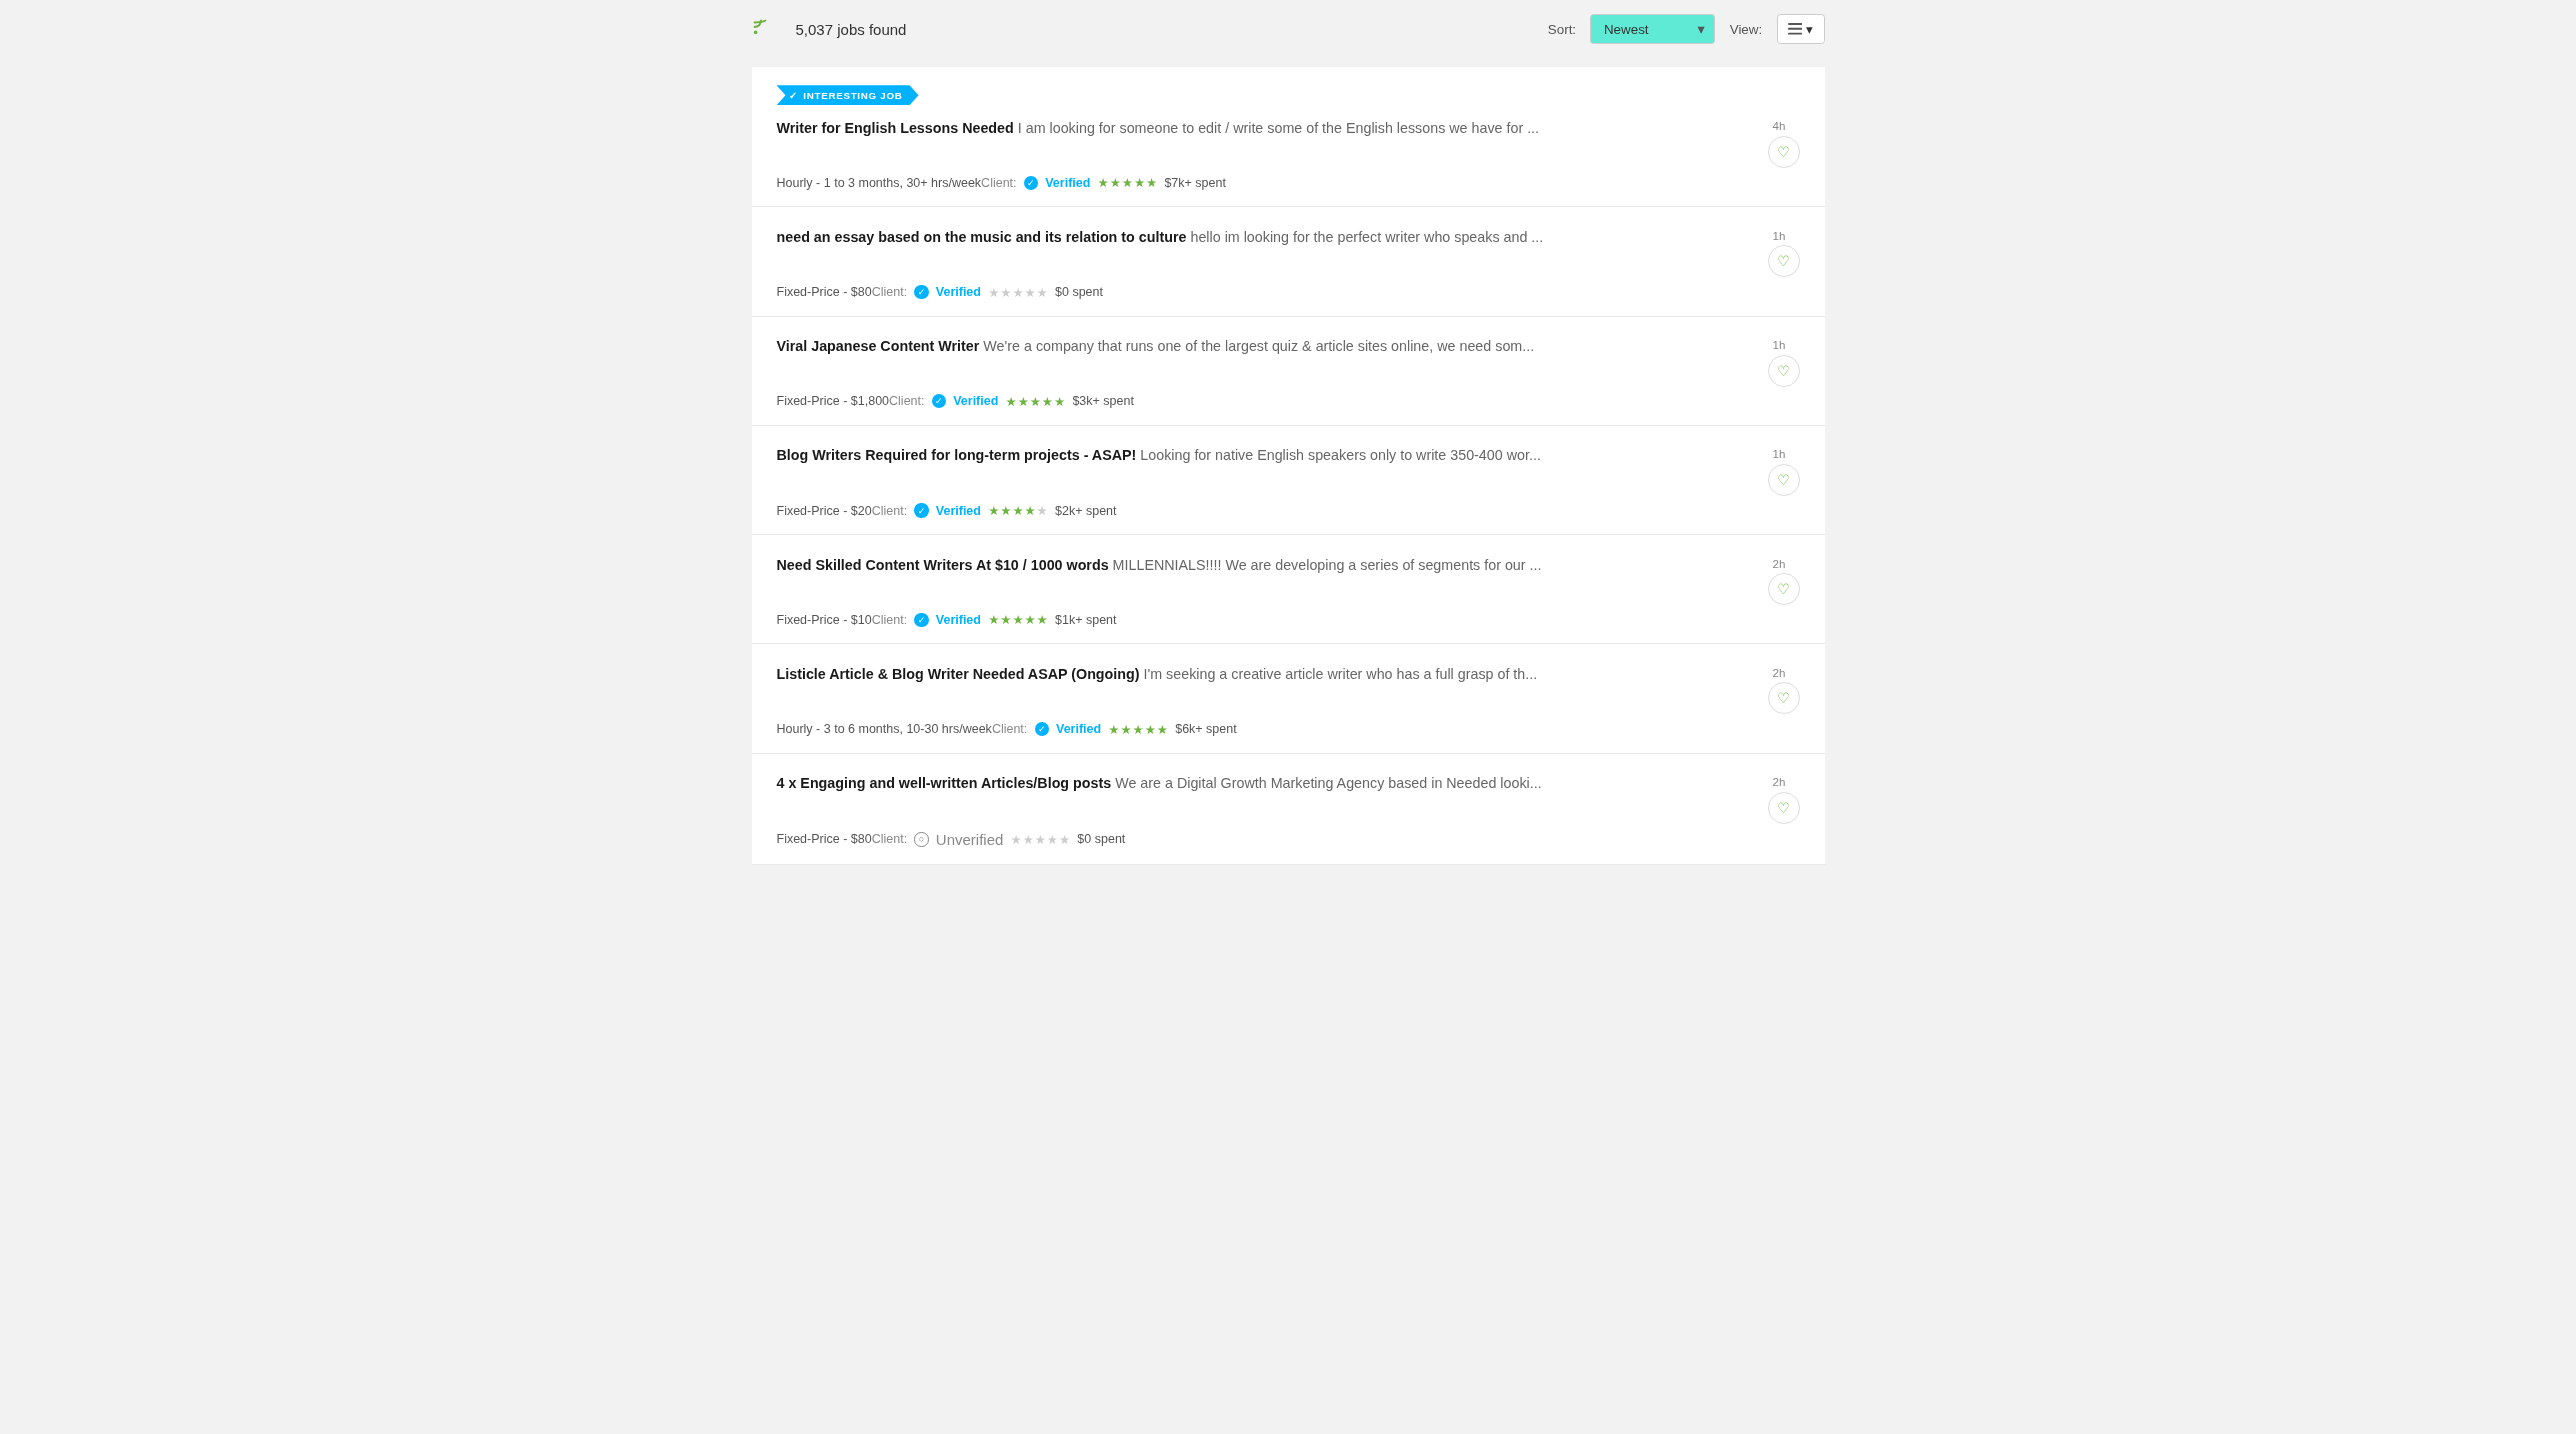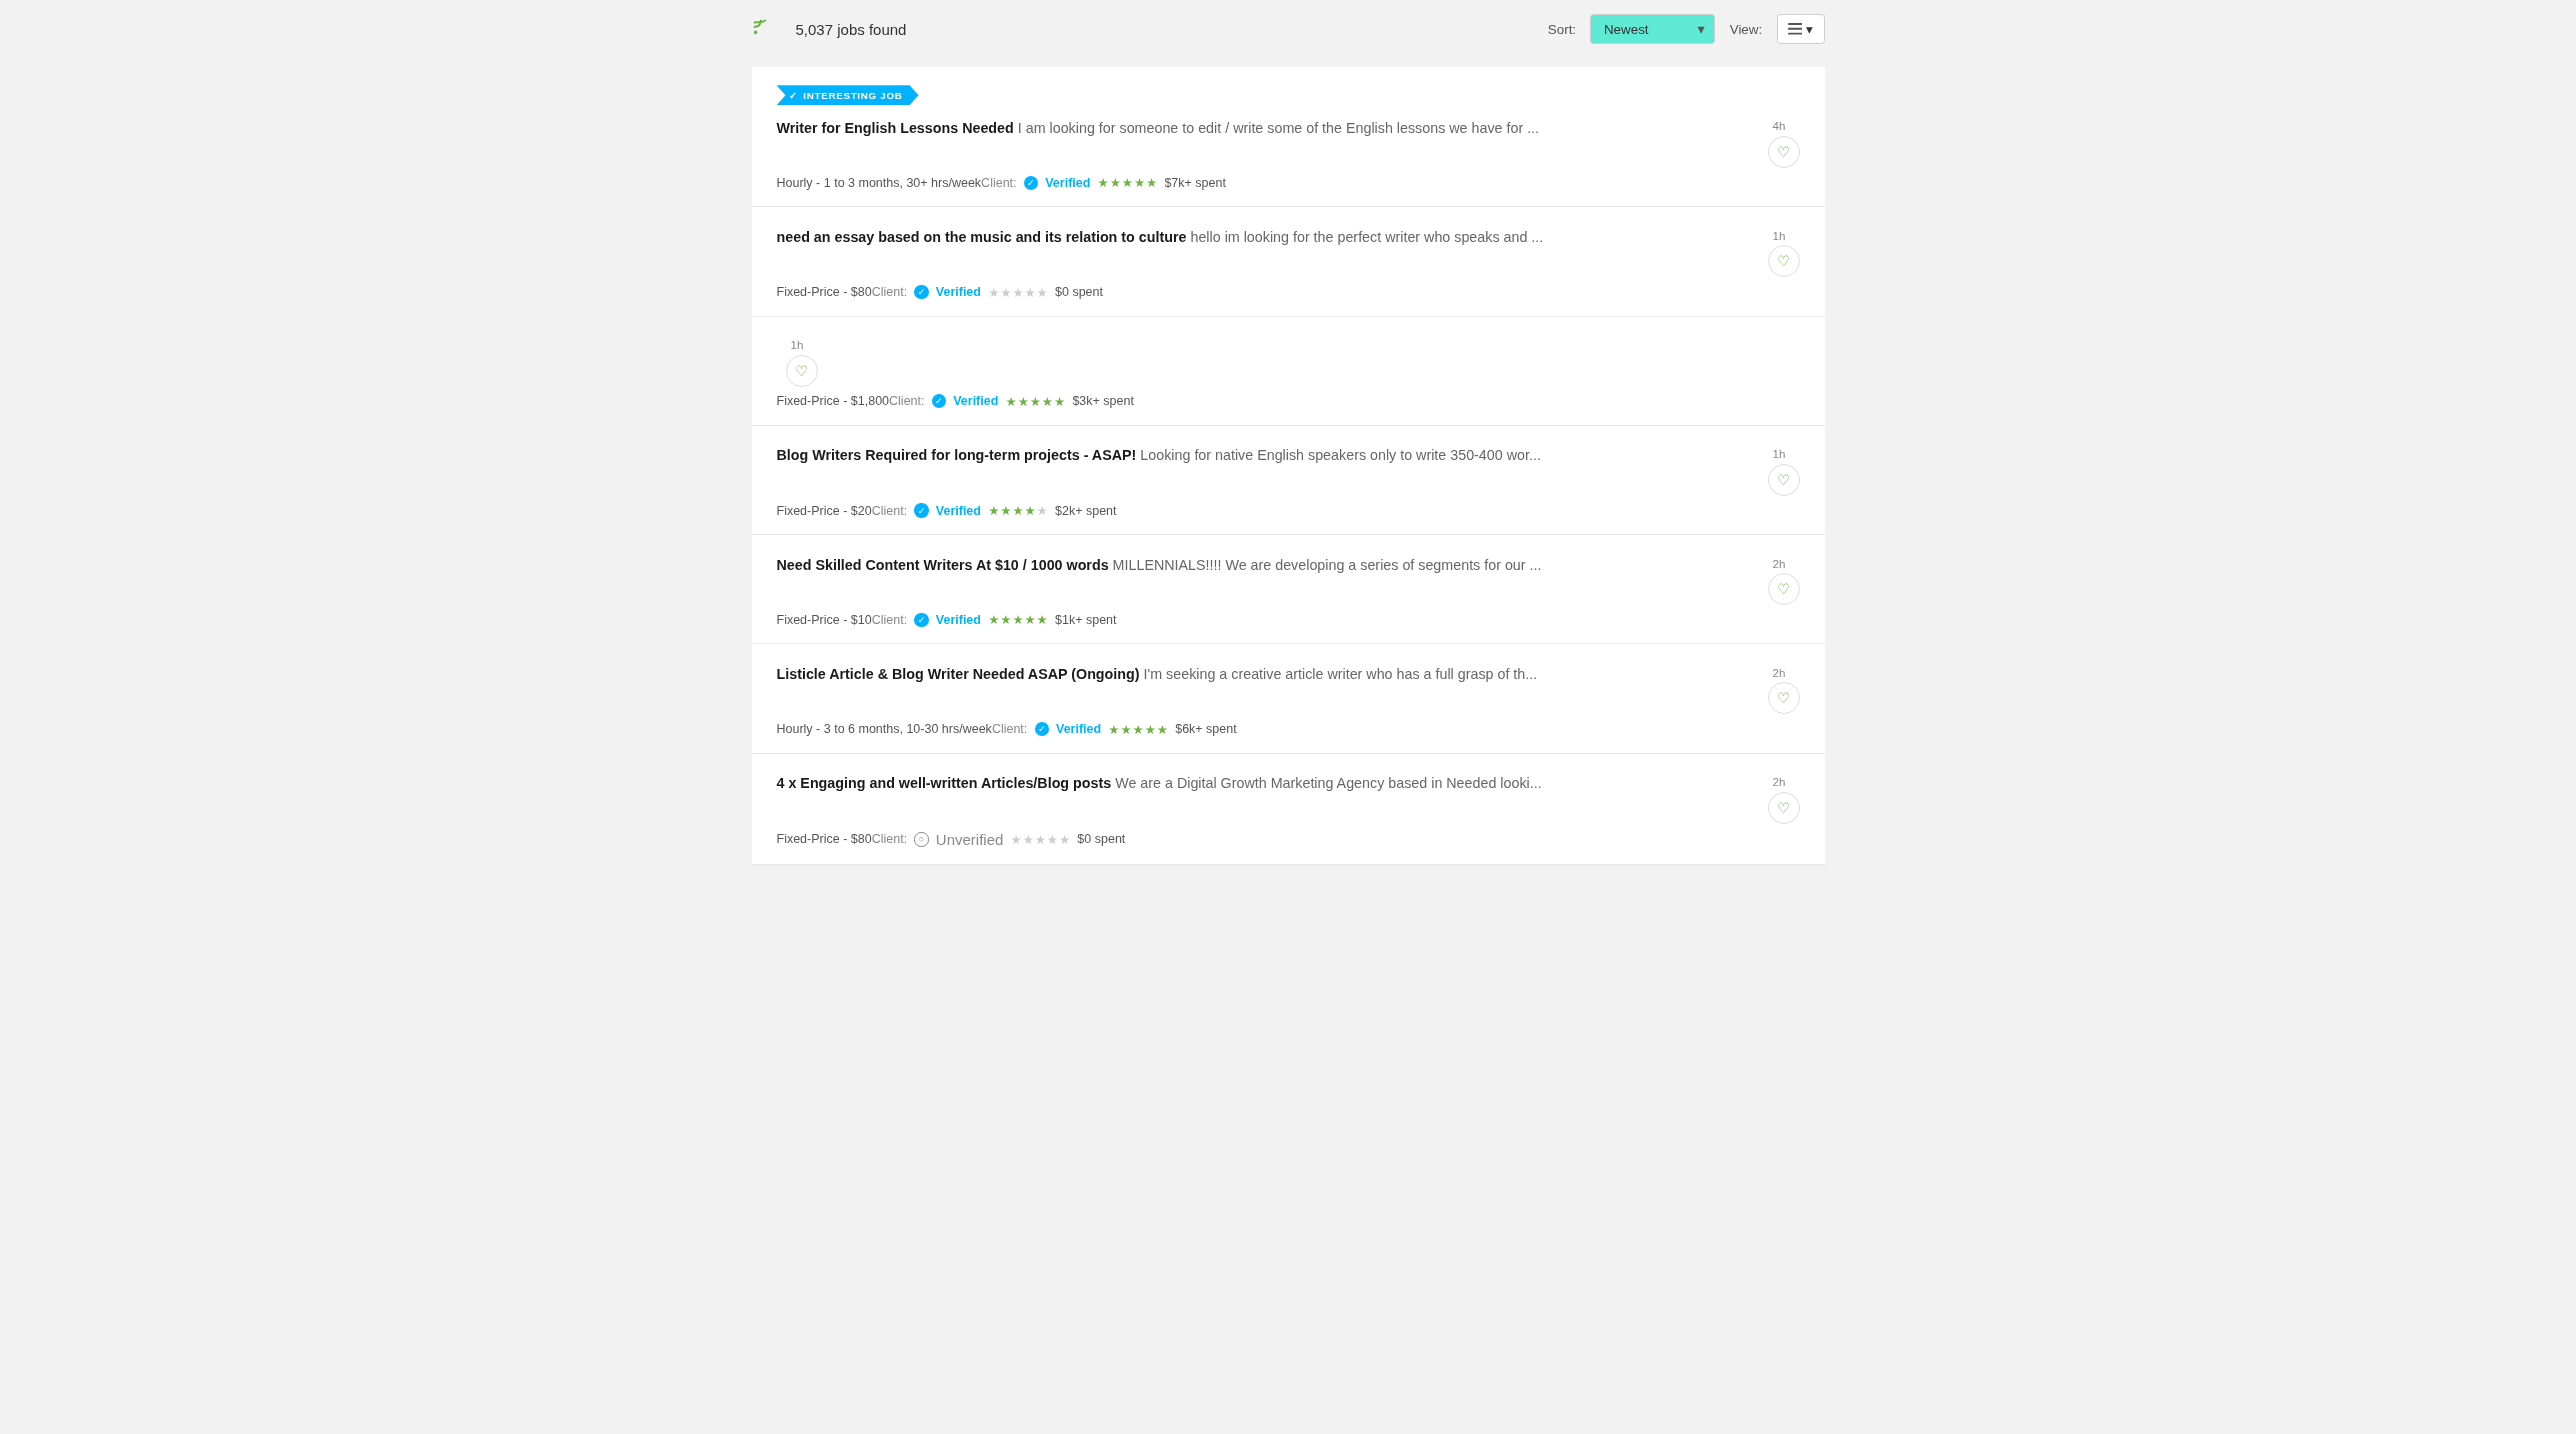--- a/index.html
+++ b/index.html
@@ -84,21 +84,21 @@
       border-bottom: 0.9px solid #e8e8e8;
       background: white;
       position: relative;
     }
     .job-card:first-child {
       padding-top: 18px;
     }
     .job-title-row {
       display: flex;
       align-items: flex-start;
-      justify-content: flex-start;
+      justify-content: center;
       margin-bottom: 7.2px;
     }
     .job-title {
       font-size: 14.3px;
       color: #1a1a1a;
       flex: 1;
       padding-right: 18px;
       line-height: 1.4;
     }
     .job-title strong {
@@ -304,20 +304,24 @@
               <span class="star star-empty">★</span>
               <span class="star star-empty">★</span>
             </span>
         <span class="spent">$0 spent</span>
       </div>
     </div>
   </div>
       <div class="job-card">
 
     <div class="job-title-row">
+      <div class="job-title">
+        <strong>Viral Japanese Content Writer</strong>
+        <span class="job-title-desc"> We're a company that runs one of the largest quiz &amp; article sites online, we need som...</span>
+      </div>
       <div class="time-heart">
         <span class="job-time">1h</span>
         <button class="heart-btn">
           <span class="heart-icon">♡</span>
         </button>
       </div>
     </div>
     <div class="job-meta-row">
       <span class="job-price-type">Fixed-Price - $1,800</span>
       <div class="client-info">

